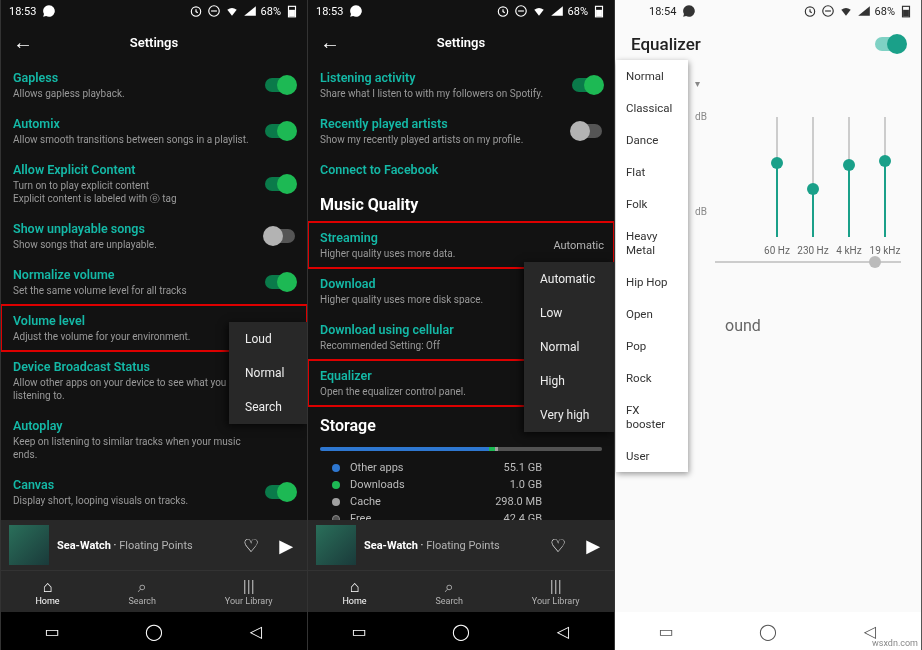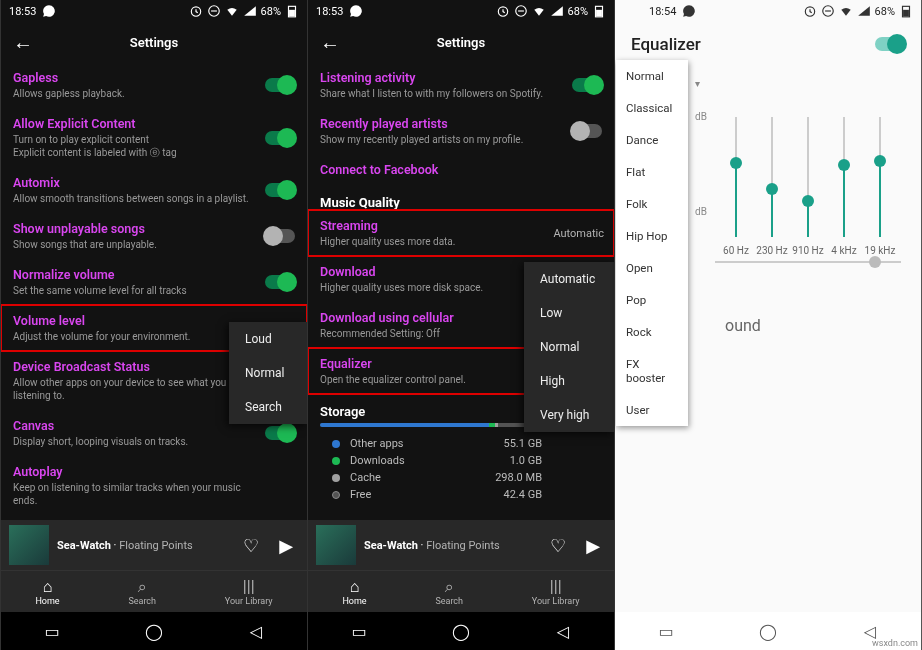--- a/index.html
+++ b/index.html
@@ -8,23 +8,23 @@
   .phone.light { background: #fafafa; color: #222; }
   .statusbar { height: 22px; display: flex; justify-content: space-between; align-items: center; padding: 0 8px; font-size: 11px; color: #fff; }
   .phone.light .statusbar { color: #222; padding-left: 34px; }
   .statusbar .sl { display: flex; gap: 6px; align-items: center; }
   .statusbar .sr { display: flex; gap: 4px; align-items: center; }
   .header { height: 40px; display: flex; align-items: center; position: relative; padding: 0 12px; }
   .header .back { font-size: 20px; }
   .header .title { position: absolute; left: 0; right: 0; text-align: center; font-weight: 600; font-size: 13px; }
   .content { flex: 1; overflow: hidden; position: relative; }
   .row { padding: 8px 12px; position: relative; }
-  .row .ttl { font-size: 12.5px; font-weight: 600; color: #d946ef; }
+  .row .ttl { font-size: 12.5px; font-weight: 600; color: #14b8a6; }
   .row .sub { font-size: 10px; color: #999; line-height: 1.3; margin-top: 2px; }
-  .section-h { font-size: 13px; font-weight: 700; color: #fff; padding: 10px 12px 0; }
+  .section-h { font-size: 16px; font-weight: 700; color: #fff; padding: 10px 12px 8px; }
   .toggle-on { position: absolute; right: 12px; top: 50%; transform: translateY(-50%); width: 30px; height: 14px; background: #0a7a4a; border-radius: 8px; }
   .toggle-on::after { content: ""; position: absolute; right: -2px; top: -3px; width: 20px; height: 20px; background: #1db954; border-radius: 50%; }
   .toggle-off { position: absolute; right: 12px; top: 50%; transform: translateY(-50%); width: 30px; height: 14px; background: #555; border-radius: 8px; }
   .toggle-off::after { content: ""; position: absolute; left: -2px; top: -3px; width: 20px; height: 20px; background: #b3b3b3; border-radius: 50%; }
   .value-right { position: absolute; right: 16px; top: 50%; transform: translateY(-50%); color: #b3b3b3; font-size: 11px; }
   .redbox { outline: 2px solid #d00; outline-offset: -1px; }
   .popup { position: absolute; background: #282828; color: #eee; box-shadow: -2px 2px 8px rgba(0,0,0,0.7); z-index: 10; }
   .popup .opt { padding: 10px 16px; font-size: 12px; }
   .nowplaying { height: 50px; background: #282828; display: flex; align-items: center; padding: 0 8px; gap: 8px; }
   .npimg { width: 40px; height: 40px; background: linear-gradient(135deg,#2a6f5a,#1a3a3a); }
@@ -41,21 +41,21 @@
   .phone.light .navbar .nb { color: #555; }
   .storbar { height: 4px; margin: 4px 12px 8px; background: #333; border-radius: 2px; overflow: hidden; display:flex; }
   .storbar span { display:block; height:100%; }
   .storitem { display: flex; align-items: center; padding: 2px 12px; font-size: 11px; color: #bbb; }
   .storitem .dot { width: 8px; height: 8px; border-radius: 50%; margin: 0 10px 0 12px; }
   .storitem .sz { margin-left: auto; margin-right: 60px; }
   
   .eq-head { padding: 12px 16px; display: flex; align-items: center; justify-content: space-between; font-size: 17px; font-weight: 500; }
   .eq-toggle { width: 30px; height: 14px; background: #7fd1c4; border-radius: 8px; position: relative; }
   .eq-toggle::after { content: ""; position: absolute; right: -2px; top: -3px; width: 20px; height: 20px; background: #1aa089; border-radius: 50%; }
-  .eq-sliders { position: absolute; left: 0; right: 0; top: 65px; height: 170px; display: flex; justify-content: center; align-items: flex-end; padding: 0 8px; }
+  .eq-sliders { position: absolute; left: 0; right: 0; top: 65px; height: 170px; display: flex; justify-content: flex-end; align-items: flex-end; padding: 0 8px; }
   .slcol { width: 36px; display: flex; flex-direction: column; align-items: center; }
   .sltrack { width: 2px; height: 120px; background: #ccc; position: relative; }
   .slfill { position: absolute; bottom: 0; width: 2px; background: #1aa089; }
   .slknob { position: absolute; width: 12px; height: 12px; background: #1aa089; border-radius: 50%; left: -5px; transform: translateY(50%); }
   .sllab { font-size: 10px; color: #666; margin-top: 8px; }
   .preset-dd { position: absolute; left: 616px; top: 60px; width: 72px; background: #fff; box-shadow: 1px 2px 6px rgba(0,0,0,0.4); z-index: 20; }
   .preset-dd .po { padding: 9px 10px; font-size: 11.5px; color: #333; }
   svg.ico { width: 14px; height: 14px; fill: #fff; }
   .phone.light svg.ico { fill: #333; }
   .watermark { position: absolute; right: 4px; bottom: 2px; font-size: 9px; color: #888; z-index: 50; }
@@ -97,28 +97,28 @@
     <span class="back">←</span>
     <span class="title">Settings</span>
   </div>
   <div class="content">
     <div class="row">
         <div class="ttl">Gapless</div>
         <div class="sub">Allows gapless playback.</div>
         <div class="toggle-on"></div>
       </div>
     <div class="row">
+        <div class="ttl">Automix</div>
+        <div class="sub">Allow smooth transitions between songs in a playlist.</div>
+        <div class="toggle-on"></div>
+      </div>
+    <div class="row">
         <div class="ttl">Allow Explicit Content</div>
         <div class="sub" style="white-space:pre-line">Turn on to play explicit content
 Explicit content is labeled with ⓔ tag</div>
-        <div class="toggle-on"></div>
-      </div>
-    <div class="row">
-        <div class="ttl">Automix</div>
-        <div class="sub">Allow smooth transitions between songs in a playlist.</div>
         <div class="toggle-on"></div>
       </div>
     <div class="row">
         <div class="ttl">Show unplayable songs</div>
         <div class="sub">Show songs that are unplayable.</div>
         <div class="toggle-off"></div>
       </div>
     <div class="row">
         <div class="ttl">Normalize volume</div>
         <div class="sub">Set the same volume level for all tracks</div>
@@ -127,27 +127,27 @@
     <div class="row redbox">
         <div class="ttl">Volume level</div>
         <div class="sub">Adjust the volume for your environment.</div>
         <span class="value-right">Normal</span>
       </div>
     <div class="row">
         <div class="ttl">Device Broadcast Status</div>
         <div class="sub" style="padding-right:40px">Allow other apps on your device to see what you are listening to.</div>
       </div>
     <div class="row">
+        <div class="ttl">Autoplay</div>
+        <div class="sub" style="padding-right:40px">Keep on listening to similar tracks when your music ends.</div>
+      </div>
+    <div class="row">
         <div class="ttl">Canvas</div>
         <div class="sub">Display short, looping visuals on tracks.</div>
         <div class="toggle-on"></div>
-      </div>
-    <div class="row">
-        <div class="ttl">Autoplay</div>
-        <div class="sub" style="padding-right:40px">Keep on listening to similar tracks when your music ends.</div>
       </div>
     <div class="section-h">Devices</div>
 
     <div class="popup" style="right:0; top:260px; width:78px;">
       <div class="opt">Loud</div>
       <div class="opt">Normal</div>
       <div class="opt">Search</div>
     </div>
   </div>
   <div class="nowplaying">
@@ -335,27 +335,20 @@
         </div>
         <div class="slcol">
           <div class="sltrack">
             <div class="slfill" style="height: 40%;"></div>
             <div class="slknob" style="bottom: 40%;"></div>
           </div>
           <div class="sllab">230 Hz</div>
         </div>
         <div class="slcol">
           <div class="sltrack">
-            <div class="slfill" style="height: 30%;"></div>
-            <div class="slknob" style="bottom: 30%;"></div>
-          </div>
-          <div class="sllab">910 Hz</div>
-        </div>
-        <div class="slcol">
-          <div class="sltrack">
             <div class="slfill" style="height: 60%;"></div>
             <div class="slknob" style="bottom: 60%;"></div>
           </div>
           <div class="sllab">4 kHz</div>
         </div>
         <div class="slcol">
           <div class="sltrack">
             <div class="slfill" style="height: 63%;"></div>
             <div class="slknob" style="bottom: 63%;"></div>
           </div>
@@ -376,20 +369,21 @@
     <div class="nb">◁</div>
   </div>
 </div>
 
 <div class="preset-dd" id="presetdd">
     <div class="po">Normal</div>
     <div class="po">Classical</div>
     <div class="po">Dance</div>
     <div class="po">Flat</div>
     <div class="po">Folk</div>
+    <div class="po">Heavy Metal</div>
     <div class="po">Hip Hop</div>
     <div class="po">Open</div>
     <div class="po">Pop</div>
     <div class="po">Rock</div>
     <div class="po">FX booster</div>
     <div class="po">User</div>
   </div>
 
 <div class="watermark">wsxdn.com</div>
 

